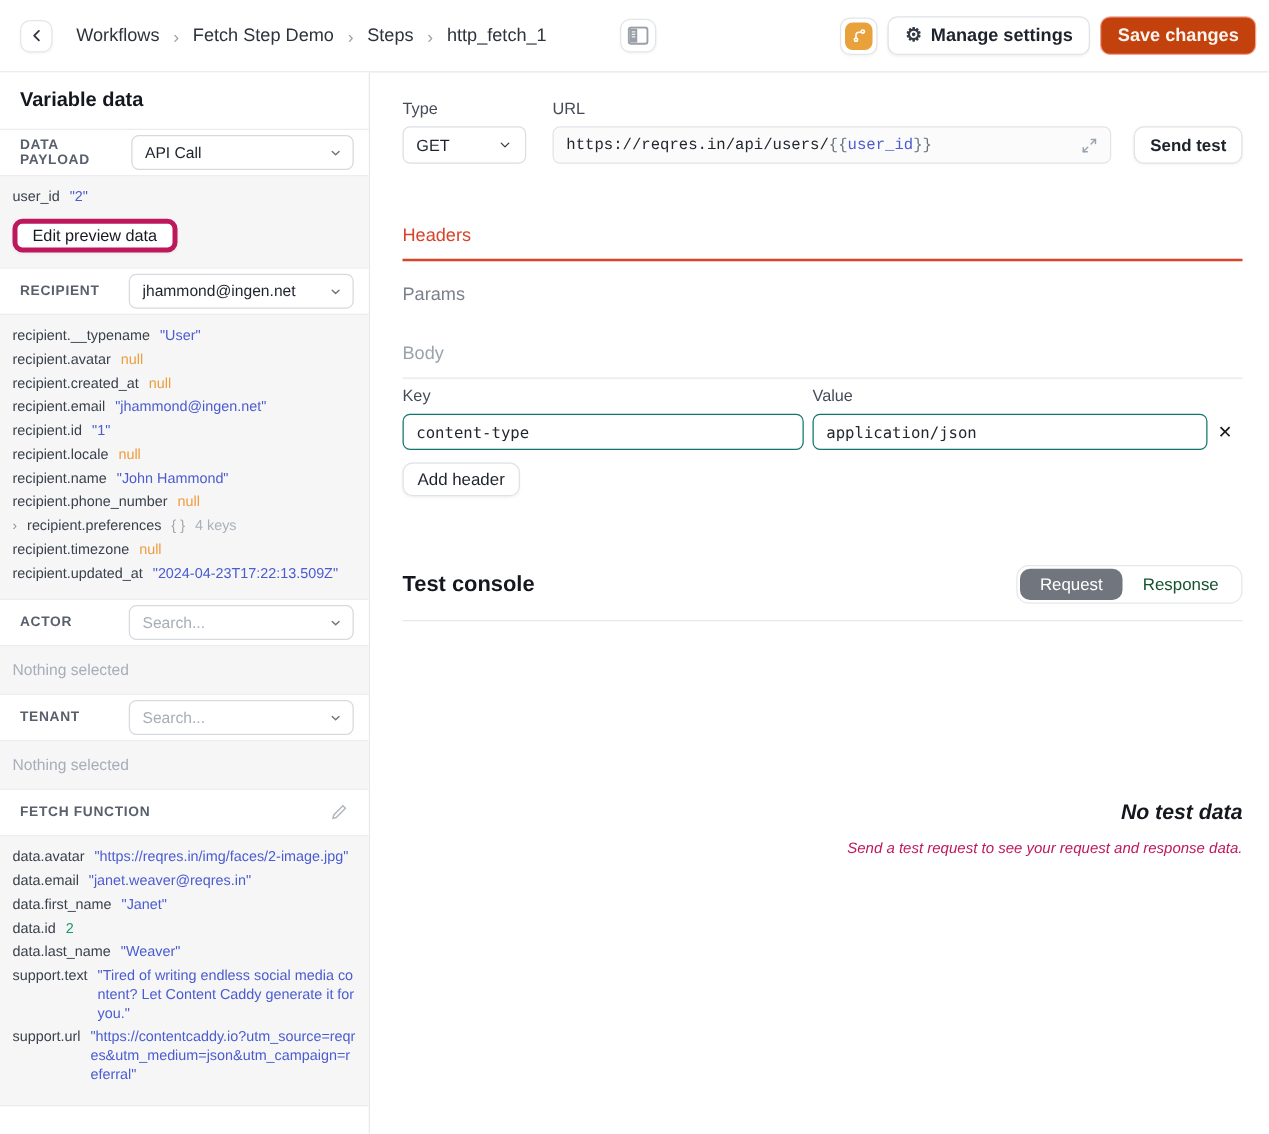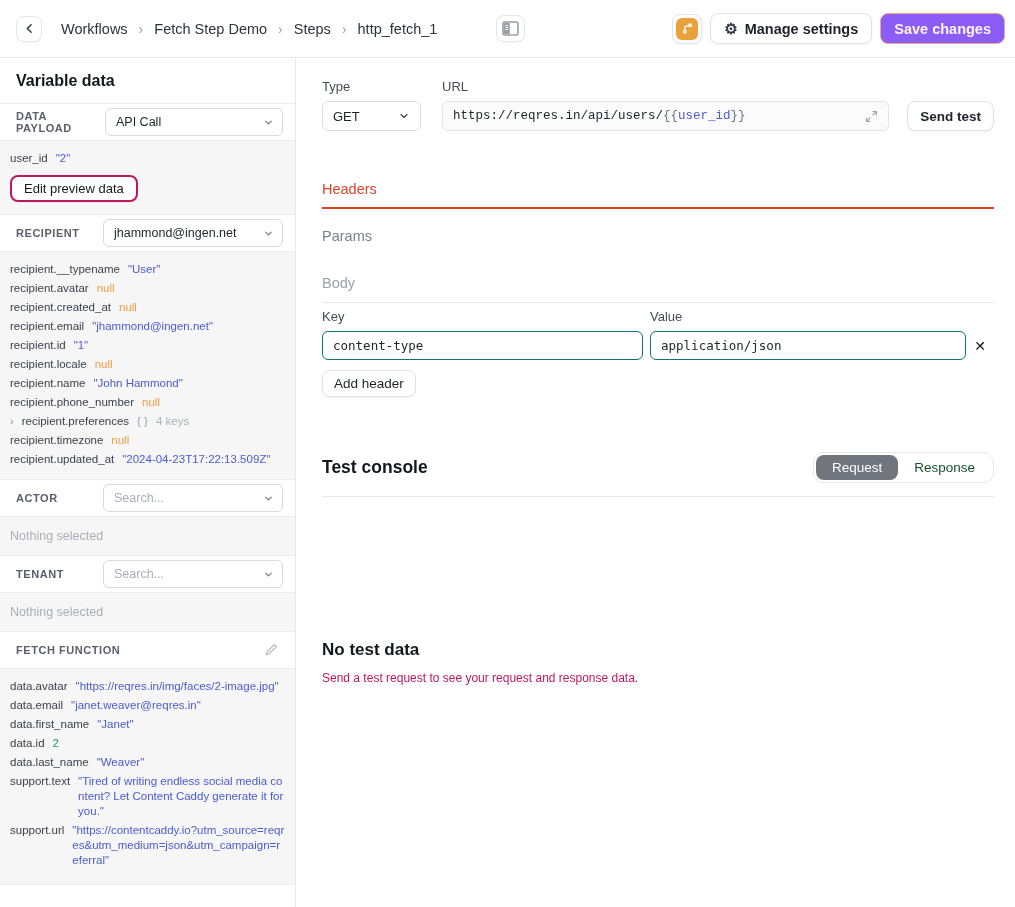--- a/index.html
+++ b/index.html
@@ -21,21 +21,21 @@
   .crumb .sep { color:#9aa1aa; margin:0 11px; font-size:14px; }
   .crumb:first-of-type .sep { display:none; }
   .panel-btn { width:29px; height:27px; }
   .commit-badge-btn { width:30px; height:30px; }
   .commit-badge { width:22px; height:22px; border-radius:6px; background:#e9a23b;
     display:flex; align-items:center; justify-content:center; }
   .btn { display:flex; align-items:center; gap:7px; height:31px; padding:0 13px;
     border:1px solid #e0e2e6; border-radius:8px; background:#fff; font-size:14.5px;
     font-weight:600; color:#1d222b; cursor:pointer; box-shadow:0 1px 2px rgba(16,24,40,.05); }
   .btn-gear { font-size:15px; color:#343a43; line-height:1; }
-  .btn-disabled { background:#8b5cf6; border-color:#f2a493; color:#fdf3ef; box-shadow:none; }
+  .btn-disabled { background:#c2410c; border-color:#f2a493; color:#fdf3ef; box-shadow:none; }
 
   
   .shell { display:flex; height:849px; }
   .sidebar { width:296px; flex:0 0 296px; border-right:1px solid #e7e8ea; background:#fff; overflow:hidden; }
   .main { flex:1; padding:21px 21px 0 26px; position:relative; }
 
   
   .sb-title { padding:14px 16px 13px; font-size:16px; font-weight:700; color:#14171d;
     border-bottom:1px solid #ebecee; }
   .sb-row { height:36px; display:flex; align-items:center; justify-content:space-between;
@@ -51,21 +51,21 @@
   .kv-block { padding:8px 10px 10px; }
   .kv-row { display:flex; align-items:flex-start; gap:8px; padding:2px 0; font-size:11.5px; line-height:15px; }
   .kv-chevron { color:#8a919c; font-size:11px; line-height:15px; cursor:pointer; }
   .kv-key { color:#3a414c; flex:0 0 auto; }
   .kv-val { word-break:break-all; }
   .kv-extra { color:#abb1ba; flex:0 0 auto; }
   .t-string { color:#4a5cd0; }
   .t-null { color:#ee9d3d; }
   .t-number { color:#169b62; }
   .t-object { color:#a0a6b0; }
-  .edit-btn { margin:7px 0 2px; height:27px; padding:0 12px; border:2px solid #be185d;
+  .edit-btn { margin:7px 0 2px; height:27px; padding:0 12px; border:4px solid #be185d;
     border-radius:8px; background:#fff; font-size:13px; font-weight:500; color:#16191f;
     cursor:pointer; box-shadow:0 1px 2px rgba(16,24,40,.05);
     font-family:"Liberation Sans","DejaVu Sans",sans-serif;text-align:right; }
   .empty-block { padding:12px 10px; font-size:12.5px; color:#a8aeb8; }
   .pencil-btn { background:none; border:none; cursor:pointer; padding:2px 4px; }
 
   
   .req-row { display:flex; align-items:flex-end; }
   .field-label { font-size:13px; color:#454c57; margin-bottom:7px; }
   .type-group { width:99px; flex:0 0 99px; }
@@ -97,21 +97,21 @@
   .add-header-btn { margin-top:10px; height:27px; padding:0 11px; font-size:13.5px; font-weight:500; }
 
   
   .console-hdr { margin-top:55px; display:flex; align-items:center; justify-content:space-between; }
   .console-title { font-size:17.5px; font-weight:700; color:#14171d; }
   .segmented { display:flex; border:1px solid #e5e7ea; border-radius:10px; padding:2px;
     background:#fff; }
   .seg { padding:5px 16px; font-size:13.5px; color:#14532d; border-radius:8px; cursor:pointer; }
   .seg.active { background:#70757e; color:#fff; }
   .console-divider { border-bottom:1px solid #e7e8ea; margin-top:13px; }
-  .empty-state { margin-top:143px; text-align:left; }
+  .empty-state { margin-top:143px; text-align:right;font-style:italic; }
   .empty-title { font-size:17px; font-weight:700; color:#14171d; }
   .empty-sub { margin-top:11px; font-size:12px; color:#be185d; }
 
   svg { display:block; }
 </style>
 </head>
 <body>
 
 <header class="topbar">
   <div class="tb-left">

